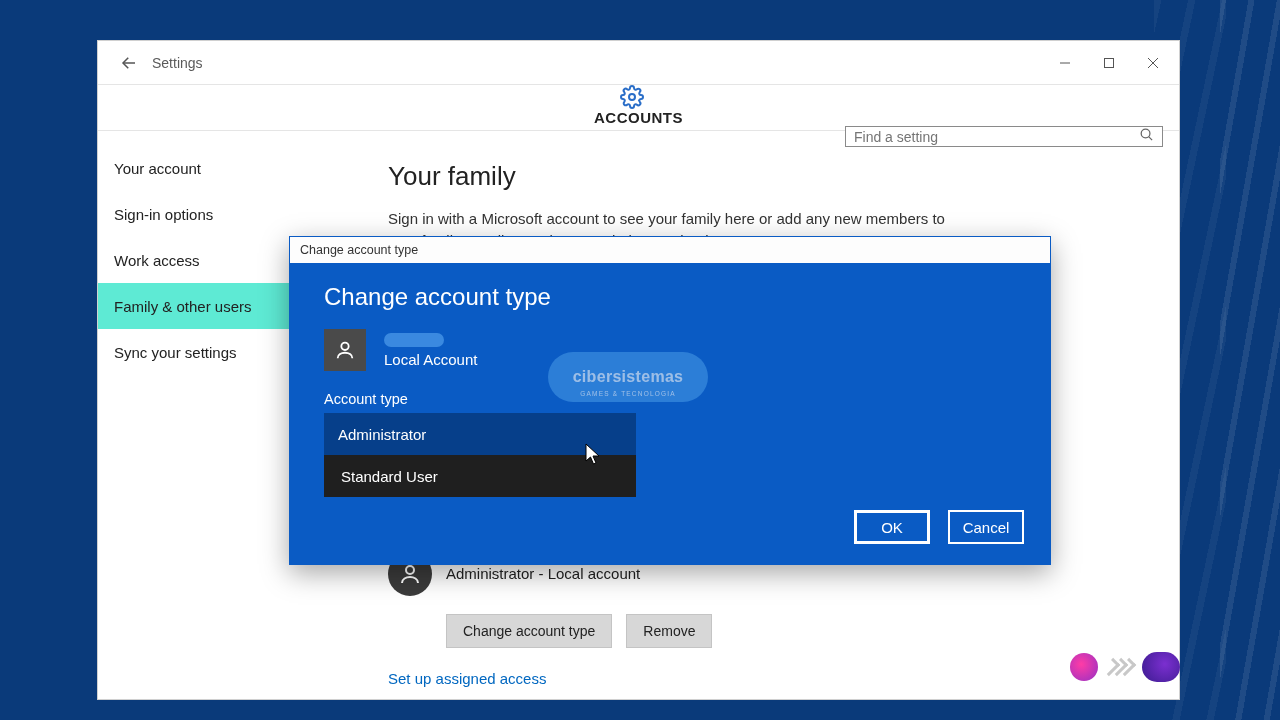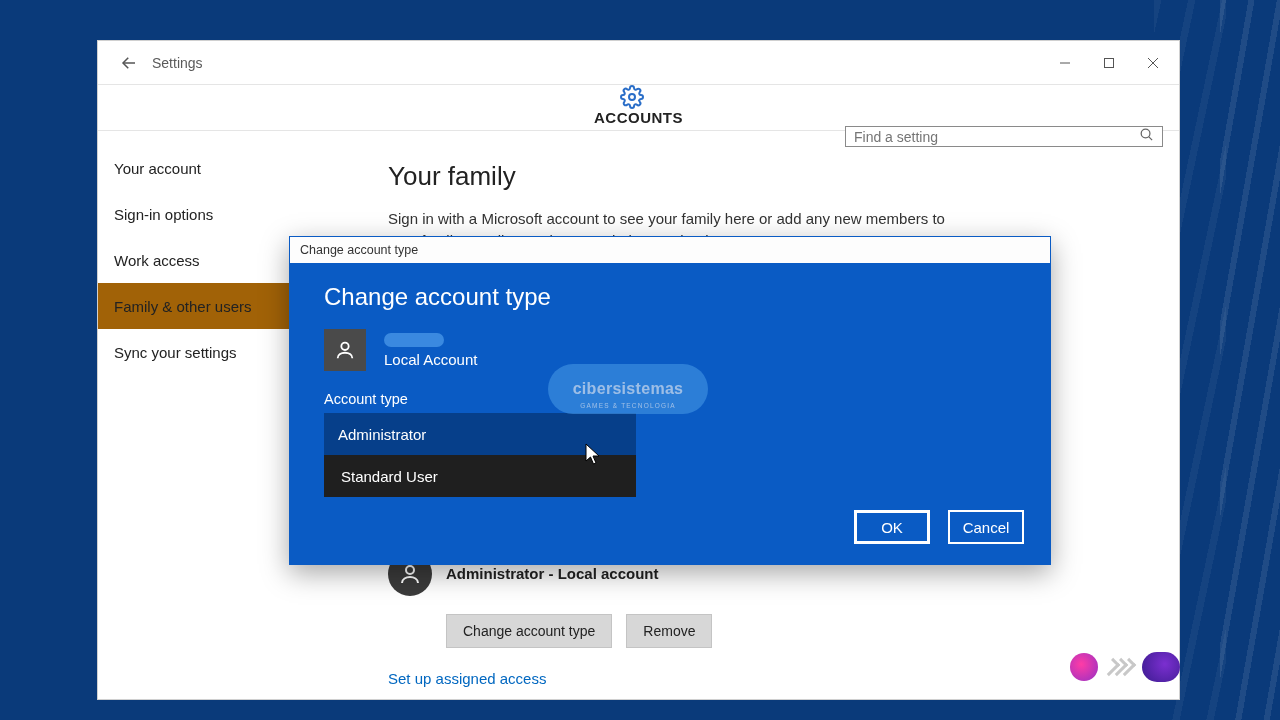--- a/index.html
+++ b/index.html
@@ -37,30 +37,30 @@
   .accounts-title { font-size: 15px; font-weight: 700; letter-spacing: .5px; color:#222; }
   .search-wrap { margin-left:auto; width: 318px; height: 32px; border:1px solid #8a8a8a; display:flex; align-items:center; padding:0 8px; background:#fff; }
   .search-wrap input { border:none; outline:none; flex:1; font-size:14px; color:#333; background:transparent; }
   .search-icon { color:#666; }
 
   .body-area { position: absolute; top: 90px; left:0; right:0; bottom:0; display:flex; }
 
   
   .sidebar { width: 290px; padding-top: 14px; }
   .side-item { height: 46px; display:flex; align-items:center; padding-left: 16px; font-size:15px; color:#222; }
-  .side-item.selected { background:#a16207; }
+  .side-item.selected { background:#5eead4; }
 
   
   .main { flex:1; padding: 30px 34px 0 0; color:#222; }
   .main h1 { font-size: 26px; font-weight: 400; margin-bottom: 16px; }
   .main p.desc { font-size: 15px; color:#333; max-width: 560px; line-height:1.45; }
 
   .user-row { margin-top: 300px; display:flex; align-items:center; gap:14px; }
   .avatar-circle { width:44px; height:44px; border-radius:50%; background:#3b3b3b; display:flex; align-items:center; justifycontent:center; justify-content:center; color:#fff; }
-  .user-role { font-size:15px; color:#222;font-weight:bold; }
+  .user-role { font-size:15px; color:#222; }
   .user-actions { margin-top: 18px; display:flex; gap:14px; margin-left:58px; }
   .grey-btn { background:#d7d7d7; border:1px solid #c4c4c4; padding:8px 16px; font-size:14px; color:#222; }
   .link-blue { display:block; margin-top:22px; margin-left:0; color:#0067c0; font-size:15px; }
 
   
   .modal {
     position: absolute; left: 289px; top: 236px; width: 762px; height: 329px;
     background:#0a5bc4; border: 1px solid #0a5bc4;
     box-shadow: 0 8px 26px rgba(0,0,0,.35);
   }
@@ -82,21 +82,21 @@
   .opt.alt { background:#1f1f1f;padding-left:17px; }
   .modal-actions { position:absolute; right:26px; bottom:20px; display:flex; gap:18px; }
   .win-button { width:76px; height:34px; border:2px solid #ffffff; background:#0a5bc4; color:#fff; font-size:15px; }
   .win-button.primary { box-shadow: 0 0 0 1px #fff inset; }
 
   
   .cursor { position:absolute; pointer-events:none; }
 
   
   .watermark {
-    position:absolute; left:548px; top:364px; width:160px; height:50px;
+    position:absolute; left:548px; top:352px; width:160px; height:50px;
     background: #3b8de0; border-radius: 26px; opacity:.7;
     display:flex; align-items:center; justify-content:center;
     color:#dce9f5; font-weight:700; font-size:16px; letter-spacing:.3px;
     pointer-events:none;
   }
   .watermark .sub { position:absolute; bottom:5px; font-size:6.5px; letter-spacing:1.2px; font-weight:400; }
 
   .corner-logo {
     position:absolute; right:30px; bottom:30px; width:180px; height:46px;
     display:flex; align-items:center; gap:6px; color:#9530c5; font-weight:700;

